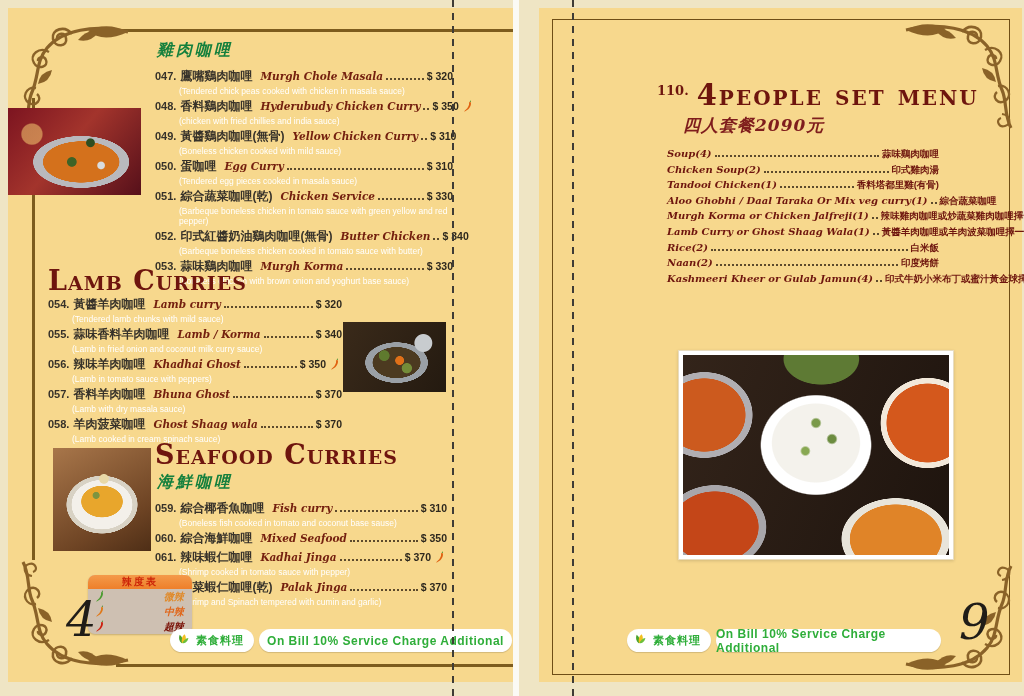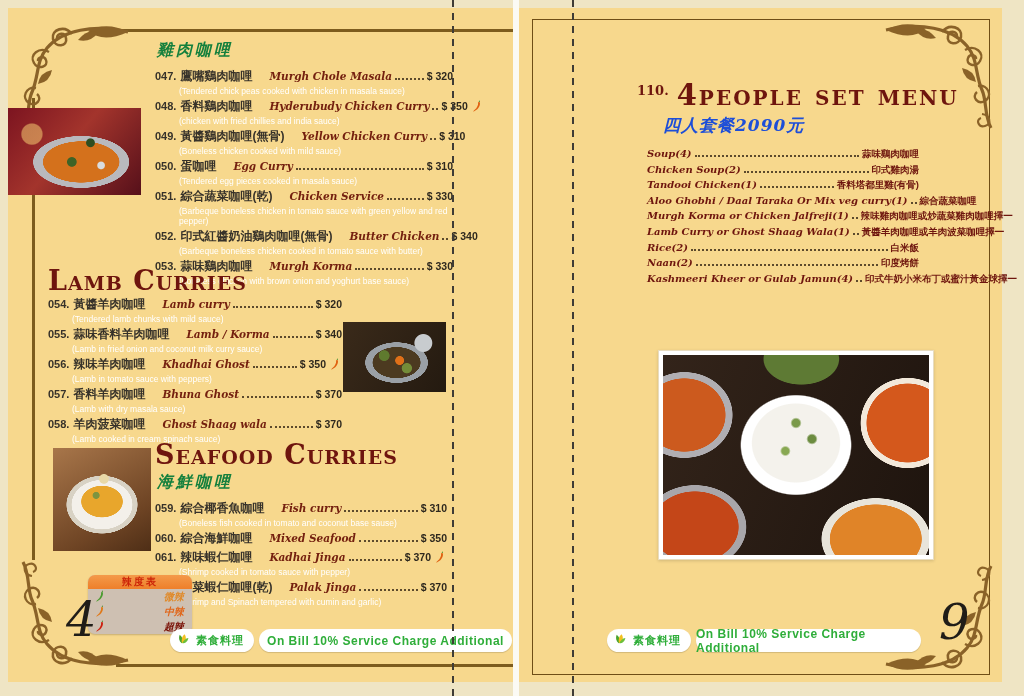--- a/index.html
+++ b/index.html
@@ -4,21 +4,21 @@
 <style>
   html,body{margin:0;padding:0;}
   body{
     width:1024px;height:696px;position:relative;overflow:hidden;
     background:#efe5c4;
     font-family:"Liberation Sans", sans-serif;
     -webkit-font-smoothing:antialiased;
   }
   .page{position:absolute;top:8px;height:674px;background:#f7d88d;}
   #page-left{left:8px;width:505px;}
-  #page-right{left:519px;width:483px;}
+  #page-right{left:539px;width:483px;}
   .gutter{position:absolute;top:0;left:513px;width:6px;height:696px;background:#fbfaf4;}
   .fold-line{position:absolute;top:0;height:696px;width:2px;
     background:repeating-linear-gradient(180deg,#3f3c36 0 7px,transparent 7px 13px);}
   #fold-left{left:452px;} #fold-right{left:572px;}
 
   
   .rule{position:absolute;background:#7d5c1e;}
   .ornament{position:absolute;width:118px;height:118px;color:#8a6228;}
   .ornament svg{width:100%;height:100%;}
   .orn-tr{transform:scaleX(-1);} .orn-bl{transform:scaleY(-1);} .orn-br{transform:scale(-1,-1);}
@@ -29,21 +29,21 @@
   .sec-title{font-family:"DejaVu Serif", serif;font-weight:bold;font-variant:small-caps;
     color:#6e150e;font-size:27px;line-height:30px;letter-spacing:1px;}
   .sec-sub{font-family:"DejaVu Serif", serif;font-weight:bold;font-style:italic;
     color:#15803d;font-size:16px;line-height:20px;margin:2px 0 8px 2px;letter-spacing:3px;}
 
   
   .items{display:flex;flex-direction:column;}
   .item{margin-bottom:2px;}
   .item-line{display:flex;align-items:baseline;white-space:nowrap;}
   .item-num{font-size:11px;color:#37322a;font-weight:bold;margin-right:4px;}
-  .item-zh{font-size:12px;color:#37322a;font-weight:bold;margin-right:17px;}
+  .item-zh{font-size:12px;color:#37322a;font-weight:bold;margin-right:8px;}
   .item-en{font-family:"DejaVu Serif", serif;font-style:italic;font-weight:bold;
     font-size:10.5px;color:#74200f;}
   .leader{flex:1;min-width:6px;border-bottom:2px dotted #5d4a2c;margin:0 3px 3px 3px;}
   .item-price{font-size:10.5px;color:#2e281e;font-weight:bold;}
   .chili{width:13px;height:13px;margin-left:3px;color:#e06010;align-self:center;}
   .chili svg{width:13px;height:13px;display:block;transform:rotate(-12deg);}
   .item-desc{font-size:8.5px;color:#ffffff;line-height:10px;padding-left:24px;margin-top:1px;}
   .item-desc:empty{display:none;}
 
   
@@ -87,21 +87,21 @@
       radial-gradient(ellipse 20% 18% at 52% 2%, #5e7a34 0 70%, transparent 72%),
       linear-gradient(110deg,#33241a,#1e140e);}
 
   
   .set-head{position:absolute;left:118px;top:70px;white-space:nowrap;}
   .set-no{font-family:"DejaVu Serif", serif;font-weight:bold;font-size:13px;color:#6e150e;
     vertical-align:10px;margin-right:8px;}
   .set-title{font-family:"DejaVu Serif", serif;font-weight:bold;font-variant:small-caps;
     color:#6e150e;font-size:29px;letter-spacing:2px;}
   .set-sub{font-family:"DejaVu Serif", serif;font-weight:bold;font-style:italic;
-    color:#1d4ed8;font-size:17px;margin:2px 0 0 26px;letter-spacing:1px;}
+    color:#7f1d1d;font-size:17px;margin:2px 0 0 26px;letter-spacing:1px;}
   .set-list{position:absolute;left:128px;top:140px;width:272px;}
   .set-row{display:flex;align-items:baseline;white-space:nowrap;height:15.6px;}
   .set-en{font-family:"DejaVu Serif", serif;font-style:italic;font-weight:bold;
     font-size:10px;color:#6e150e;}
   .set-zh{font-size:9.5px;color:#6e150e;font-weight:bold;}
 
   
   .legend{position:absolute;left:80px;top:567px;width:104px;border-radius:7px;overflow:hidden;
     background:#cec0b2;box-shadow:0 1px 2px rgba(0,0,0,.2);}
   .legend-head{background:linear-gradient(#f49a4a,#ee7f2a);color:#cc2408;font-weight:bold;

